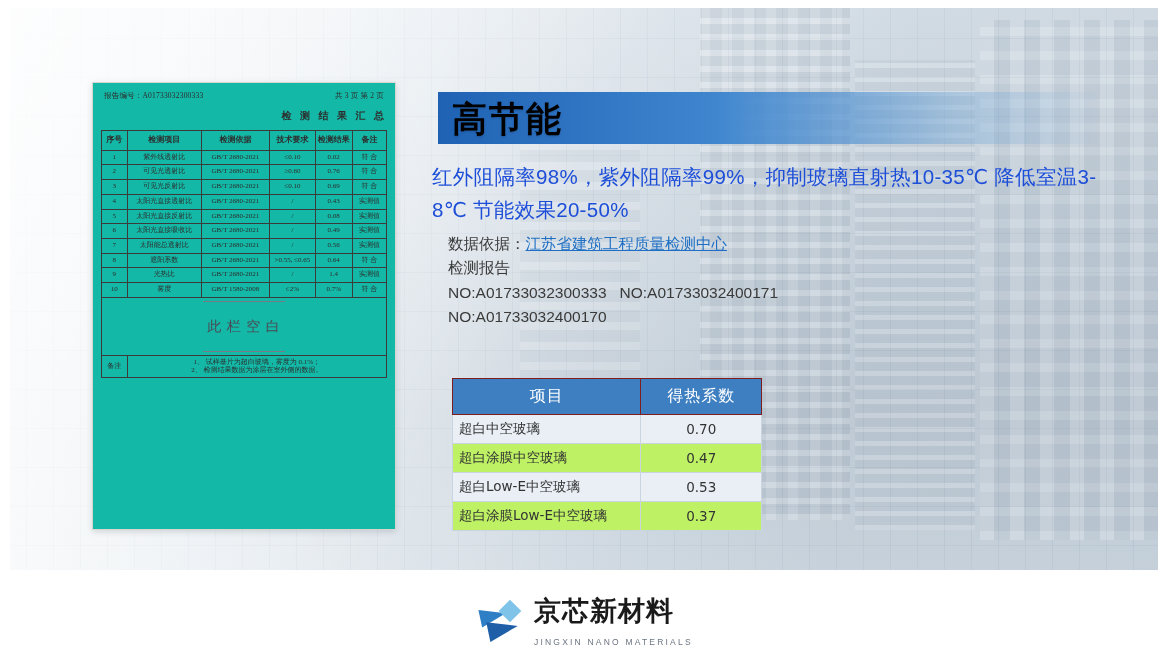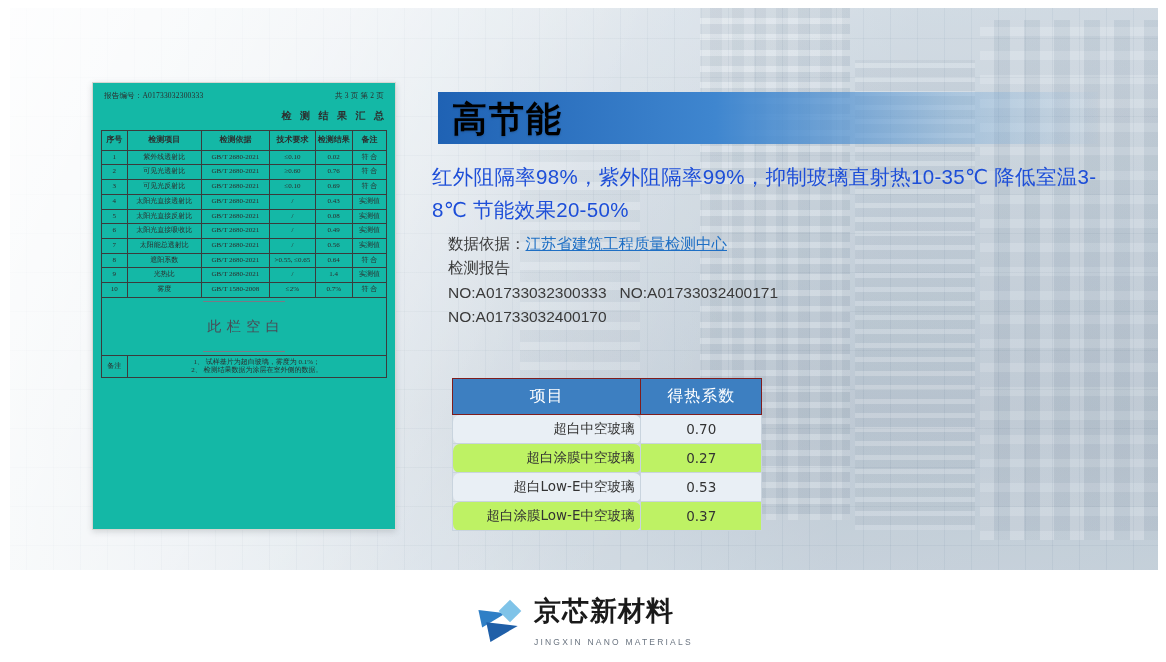--- a/index.html
+++ b/index.html
@@ -118,21 +118,21 @@
   }
   .dtable th{
     background:#3d7fc1;color:#ffffff;font-size:16px;font-weight:normal;
     padding:7px 4px;border:1px solid #7f1d1d;letter-spacing:1px;
   }
   .dtable td{
     font-size:13.5px;color:#333333;padding:5px 6px;border:1px solid #c9d4de;text-align:center;
   }
   .dtable tr.odd td{background:#e9eff5;}
   .dtable tr.even td{background:#bef264;}
-  .dtable td.name{text-align:right;border-radius:7px;}
+  .dtable td.name{text-align:left;}
   .dcol1{width:61%}.dcol2{width:39%}
 
   
   .footer{
     position:absolute;left:0;bottom:0;width:1166px;height:92px;background:#ffffff;
   }
   .logo-wrap{
     position:absolute;left:480px;bottom:16px;display:flex;align-items:center;gap:10px;
   }
   .logo-mark{position:relative;width:44px;height:40px;}
@@ -303,21 +303,21 @@
         <th>得热系数</th>
       </tr>
     </thead>
     <tbody>
       <tr class="odd">
         <td class="name">超白中空玻璃</td>
         <td>0.70</td>
       </tr>
       <tr class="even">
         <td class="name">超白涂膜中空玻璃</td>
-        <td>0.27</td>
+        <td>0.47</td>
       </tr>
       <tr class="odd">
         <td class="name">超白Low-E中空玻璃</td>
         <td>0.53</td>
       </tr>
       <tr class="even">
         <td class="name">超白涂膜Low-E中空玻璃</td>
         <td>0.37</td>
       </tr>
     </tbody>

